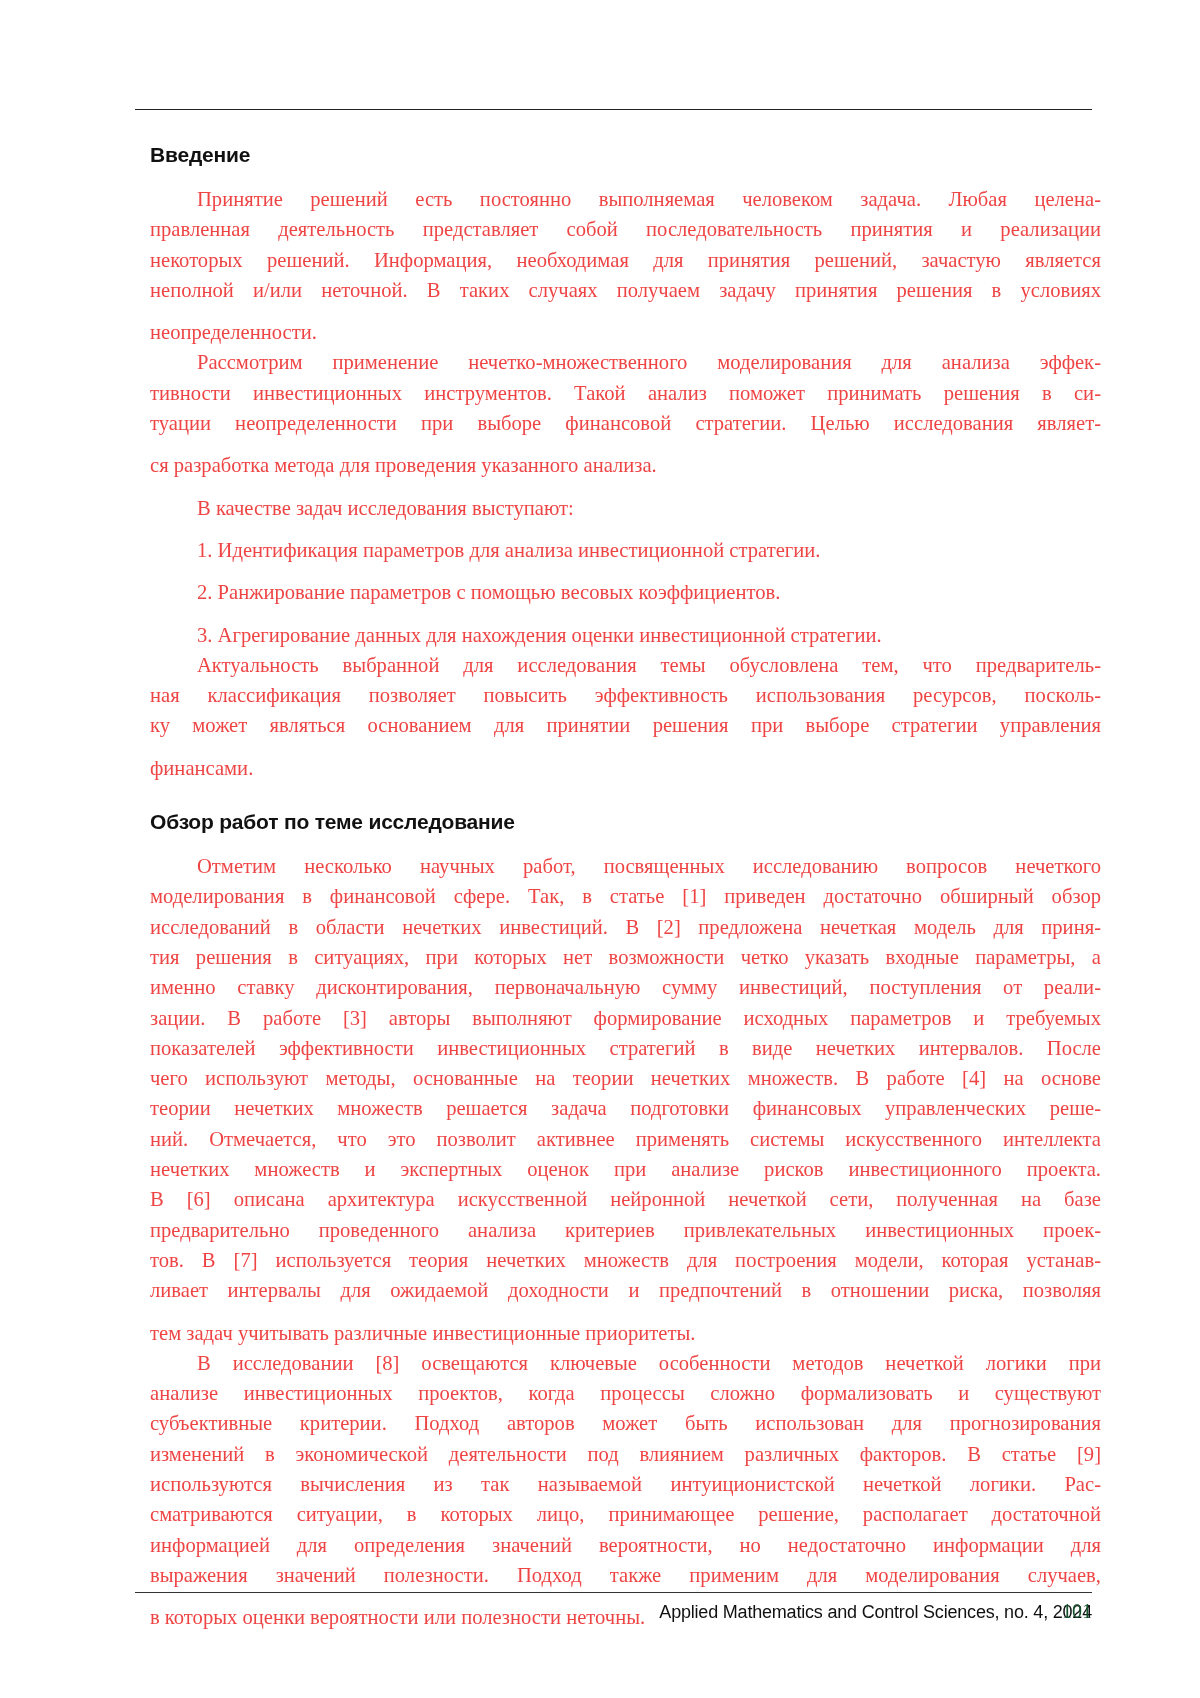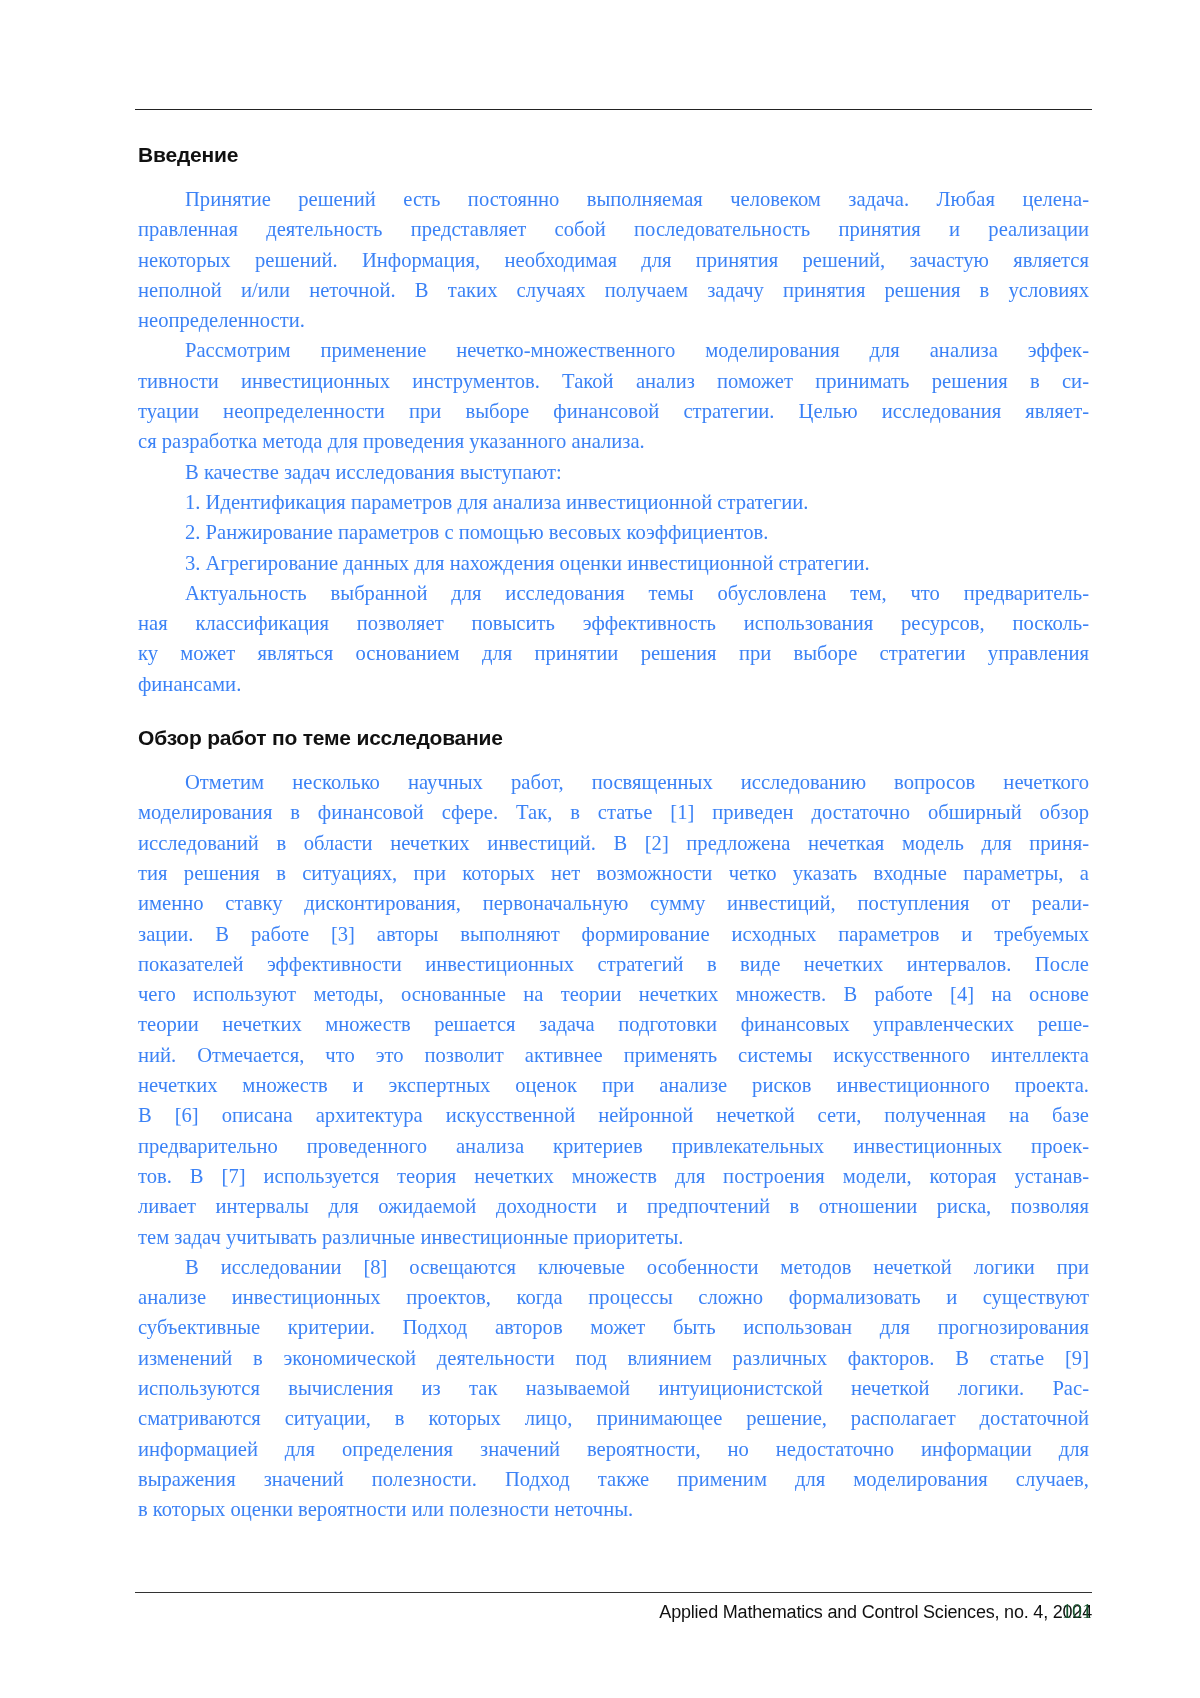--- a/index.html
+++ b/index.html
@@ -36,21 +36,21 @@
     .header-rule {
       position: absolute;
       left: 135px;
       width: 957px;
       top: 109px;
       height: 0;
       border-top: 1.6px solid #222;
     }
     .content {
       position: absolute;
-      left: 138px;
+      left: 150px;
       top: 140px;
       width: 951px;
     }
     .section-title {
       font-family: "Liberation Sans", sans-serif;
       font-weight: bold;
       font-size: 21px;
       letter-spacing: -0.2px;
       line-height: 30px;
       margin: 0;
@@ -63,24 +63,25 @@
     }
     .line {
       display: block;
       font-family: "Liberation Serif", serif;
       font-size: 20.6px;
       line-height: 30.3px;
       height: 30.3px;
       white-space: nowrap;
       text-align: justify;
       text-align-last: justify;
-      color: #3b82f6;
+      color: #ef4444;
     }
     .line.last {
       text-align-last: left;
+      margin-top: 12px;
     }
     .line.indent {
       padding-left: 47px;
     }
     .footer-rule {
       position: absolute;
       left: 135px;
       width: 957px;
       top: 1592px;
       height: 0;

